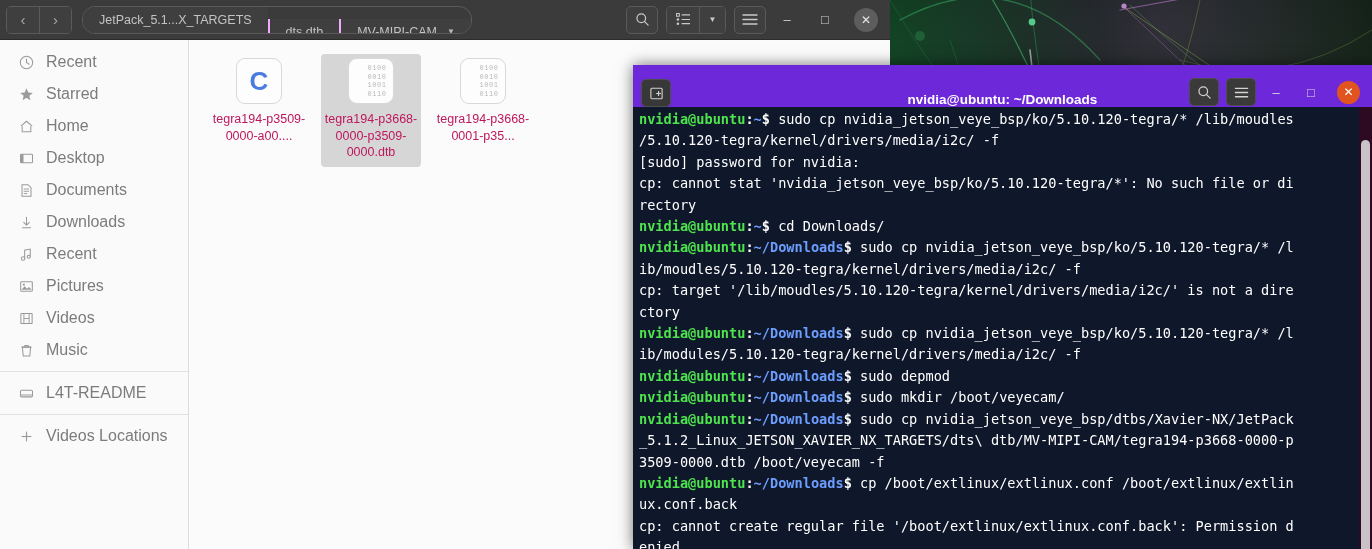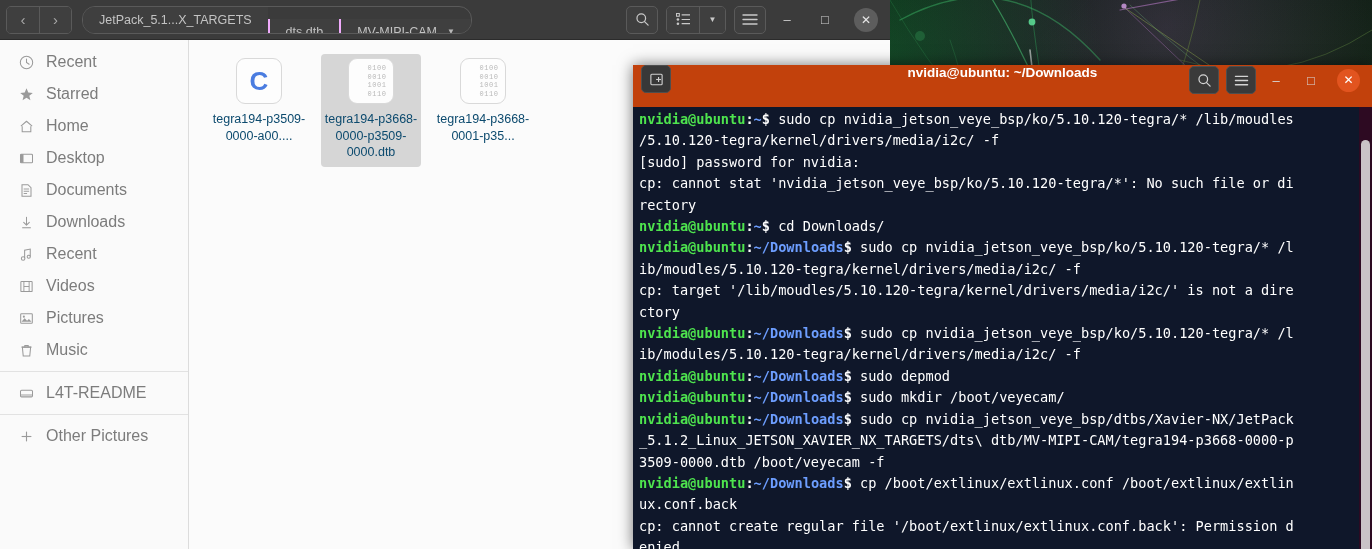--- a/index.html
+++ b/index.html
@@ -158,37 +158,37 @@
   }
   .ficon .bits {
     font-family: "Liberation Mono", monospace;
     font-size: 7px; line-height: 8.5px;
     color: #b9b9b9; letter-spacing: 0.6px;
     text-align: center;
     padding-left: 12px;
   }
   .fname {
     font-size: 12.5px; line-height: 16.5px;
-    color: #0c4a6e; text-align: center;
+    color: #be185d; text-align: center;
     word-break: break-word;
   }
 
   
   #terminal {
     position: absolute; left: 633px; top: 65px;
     width: 739px; height: 484px;
     display: flex; flex-direction: column;
     background: #300a24;
     box-shadow: 0 0 14px rgba(0,0,0,0.55);
     overflow: hidden;
   }
   .term-header {
     height: 42px; flex: 0 0 42px;
-    background: #c2410c;
-    display: flex; align-items: flex-start;
+    background: #6d28d9;
+    display: flex; align-items: flex-end;
     padding: 0 8px;
     position: relative;
   }
   .term-newtab {
     width: 30px; height: 28px;
     border: 1px solid #4e4e4e; border-radius: 5px;
     background: #383838; color: #d0d0d0;
     display: flex; align-items: center; justify-content: center;
     font-size: 13px;
   }
@@ -411,43 +411,43 @@
               <circle cx="4.4" cy="12.2" r="1.9" fill="none" stroke="#9a9a9a" stroke-width="1.1"></circle>
               <circle cx="10.4" cy="10.4" r="1.7" fill="none" stroke="#9a9a9a" stroke-width="1.1"></circle>
             </svg>
         </span>
         <span class="si-label">Recent</span>
       </div>
 
       <div class="side-item">
         <span class="si-icon">
           <svg width="15" height="15" viewBox="0 0 16 16">
+              <rect x="1.8" y="3" width="12.4" height="10" rx="0.8" fill="none" stroke="#9a9a9a" stroke-width="1.1"></rect>
+              <path d="M2.6 11.4 6 7.8l2.6 2.6 2-1.8 2.8 2.8" fill="#9a9a9a"></path>
+              <circle cx="5.2" cy="6" r="1.1" fill="#9a9a9a"></circle>
+            </svg>
+        </span>
+        <span class="si-label">Pictures</span>
+      </div>
+
+      <div class="side-item">
+        <span class="si-icon">
+          <svg width="15" height="15" viewBox="0 0 16 16">
               <rect x="2" y="2.6" width="12" height="10.8" rx="0.7" fill="none" stroke="#9a9a9a" stroke-width="1.1"></rect>
               <line x1="5.2" y1="2.6" x2="5.2" y2="13.4" stroke="#9a9a9a" stroke-width="1"></line>
               <line x1="10.8" y1="2.6" x2="10.8" y2="13.4" stroke="#9a9a9a" stroke-width="1"></line>
               <line x1="5.2" y1="8" x2="10.8" y2="8" stroke="#9a9a9a" stroke-width="1"></line>
             </svg>
         </span>
         <span class="si-label">Videos</span>
       </div>
 
       <div class="side-item">
         <span class="si-icon">
           <svg width="15" height="15" viewBox="0 0 16 16">
-              <rect x="1.8" y="3" width="12.4" height="10" rx="0.8" fill="none" stroke="#9a9a9a" stroke-width="1.1"></rect>
-              <path d="M2.6 11.4 6 7.8l2.6 2.6 2-1.8 2.8 2.8" fill="#9a9a9a"></path>
-              <circle cx="5.2" cy="6" r="1.1" fill="#9a9a9a"></circle>
-            </svg>
-        </span>
-        <span class="si-label">Pictures</span>
-      </div>
-
-      <div class="side-item">
-        <span class="si-icon">
-          <svg width="15" height="15" viewBox="0 0 16 16">
               <path d="M3.6 4.4h8.8l-0.9 9.4H4.5z" fill="none" stroke="#9a9a9a" stroke-width="1.1"></path>
               <line x1="2.6" y1="4.4" x2="13.4" y2="4.4" stroke="#9a9a9a" stroke-width="1.1"></line>
               <path d="M6.2 4.4V2.8h3.6v1.6" fill="none" stroke="#9a9a9a" stroke-width="1.1"></path>
             </svg>
         </span>
         <span class="si-label">Music</span>
       </div>
 
       <div class="side-sep"></div>
 
@@ -463,21 +463,21 @@
 
       <div class="side-sep"></div>
 
       <div class="side-item">
         <span class="si-icon">
           <svg width="15" height="15" viewBox="0 0 16 16">
               <line x1="8" y1="2.8" x2="8" y2="13.2" stroke="#9a9a9a" stroke-width="1.2"></line>
               <line x1="2.8" y1="8" x2="13.2" y2="8" stroke="#9a9a9a" stroke-width="1.2"></line>
             </svg>
         </span>
-        <span class="si-label">Other Pictures</span>
+        <span class="si-label">Videos Locations</span>
       </div>
 
     </div>
 
     <div class="filearea">
 
       <div class="fileitem">
         <div class="ficon">
           <span class="cletter">C</span>
         </div>

